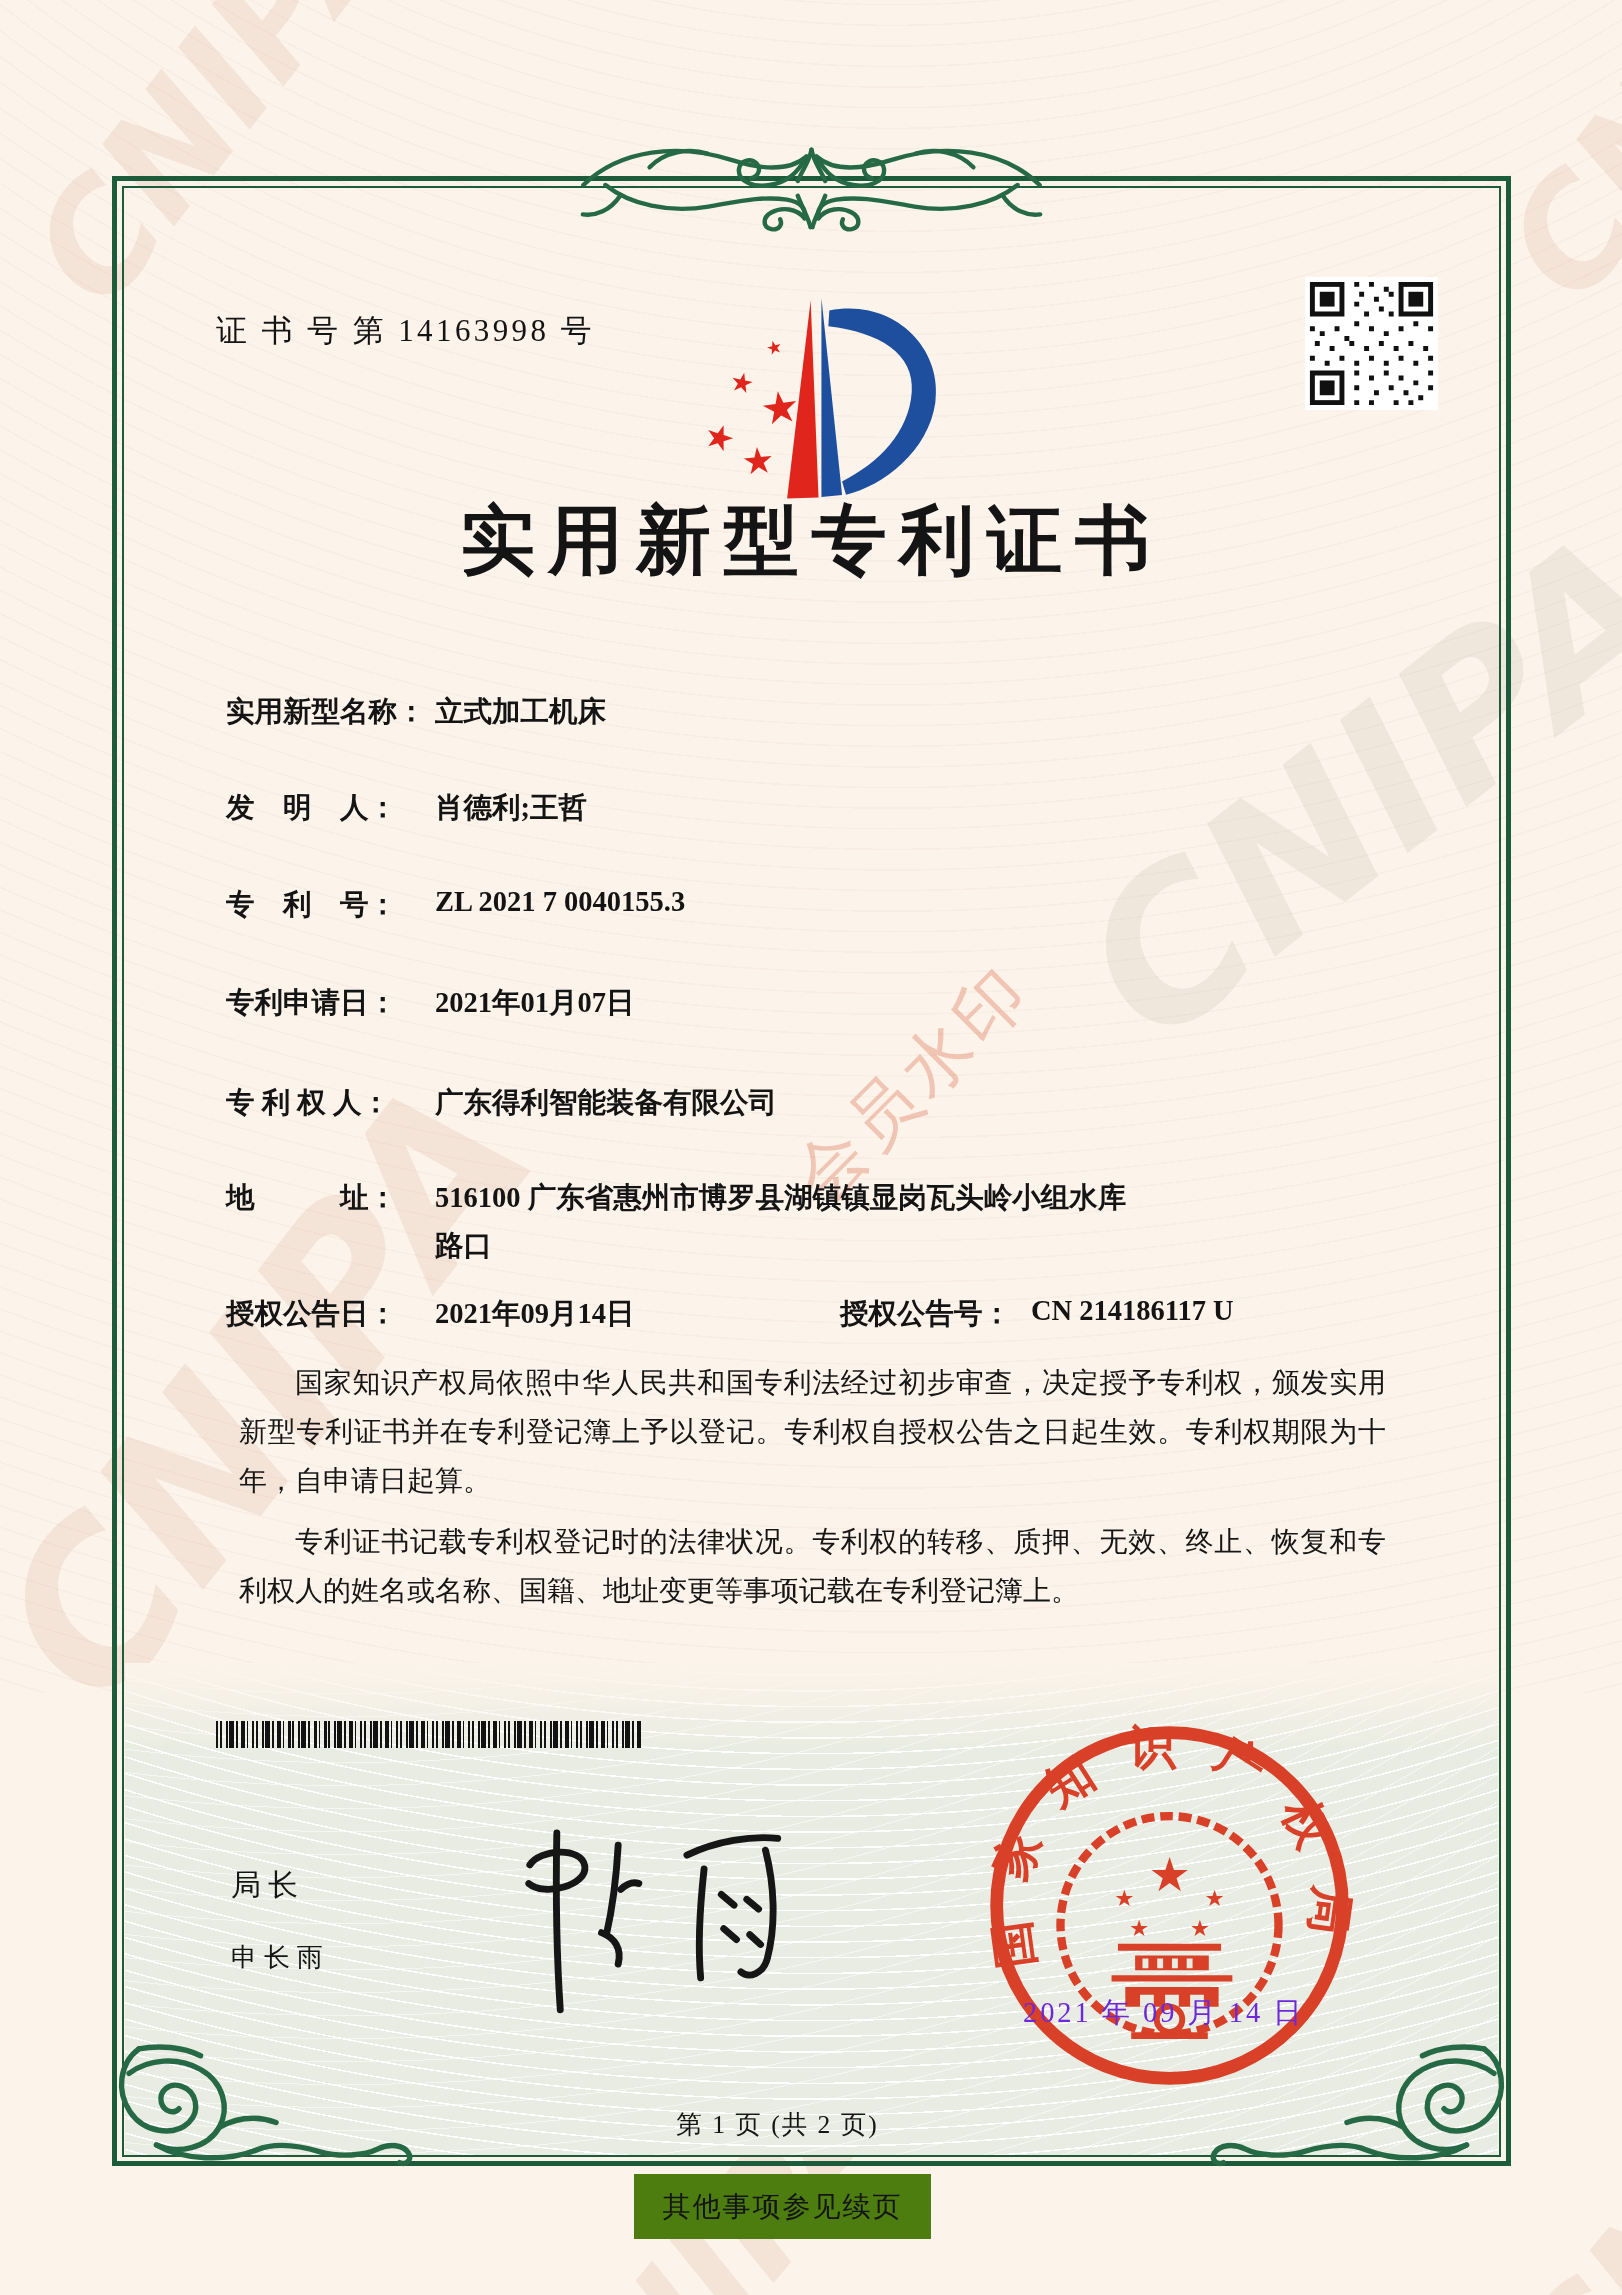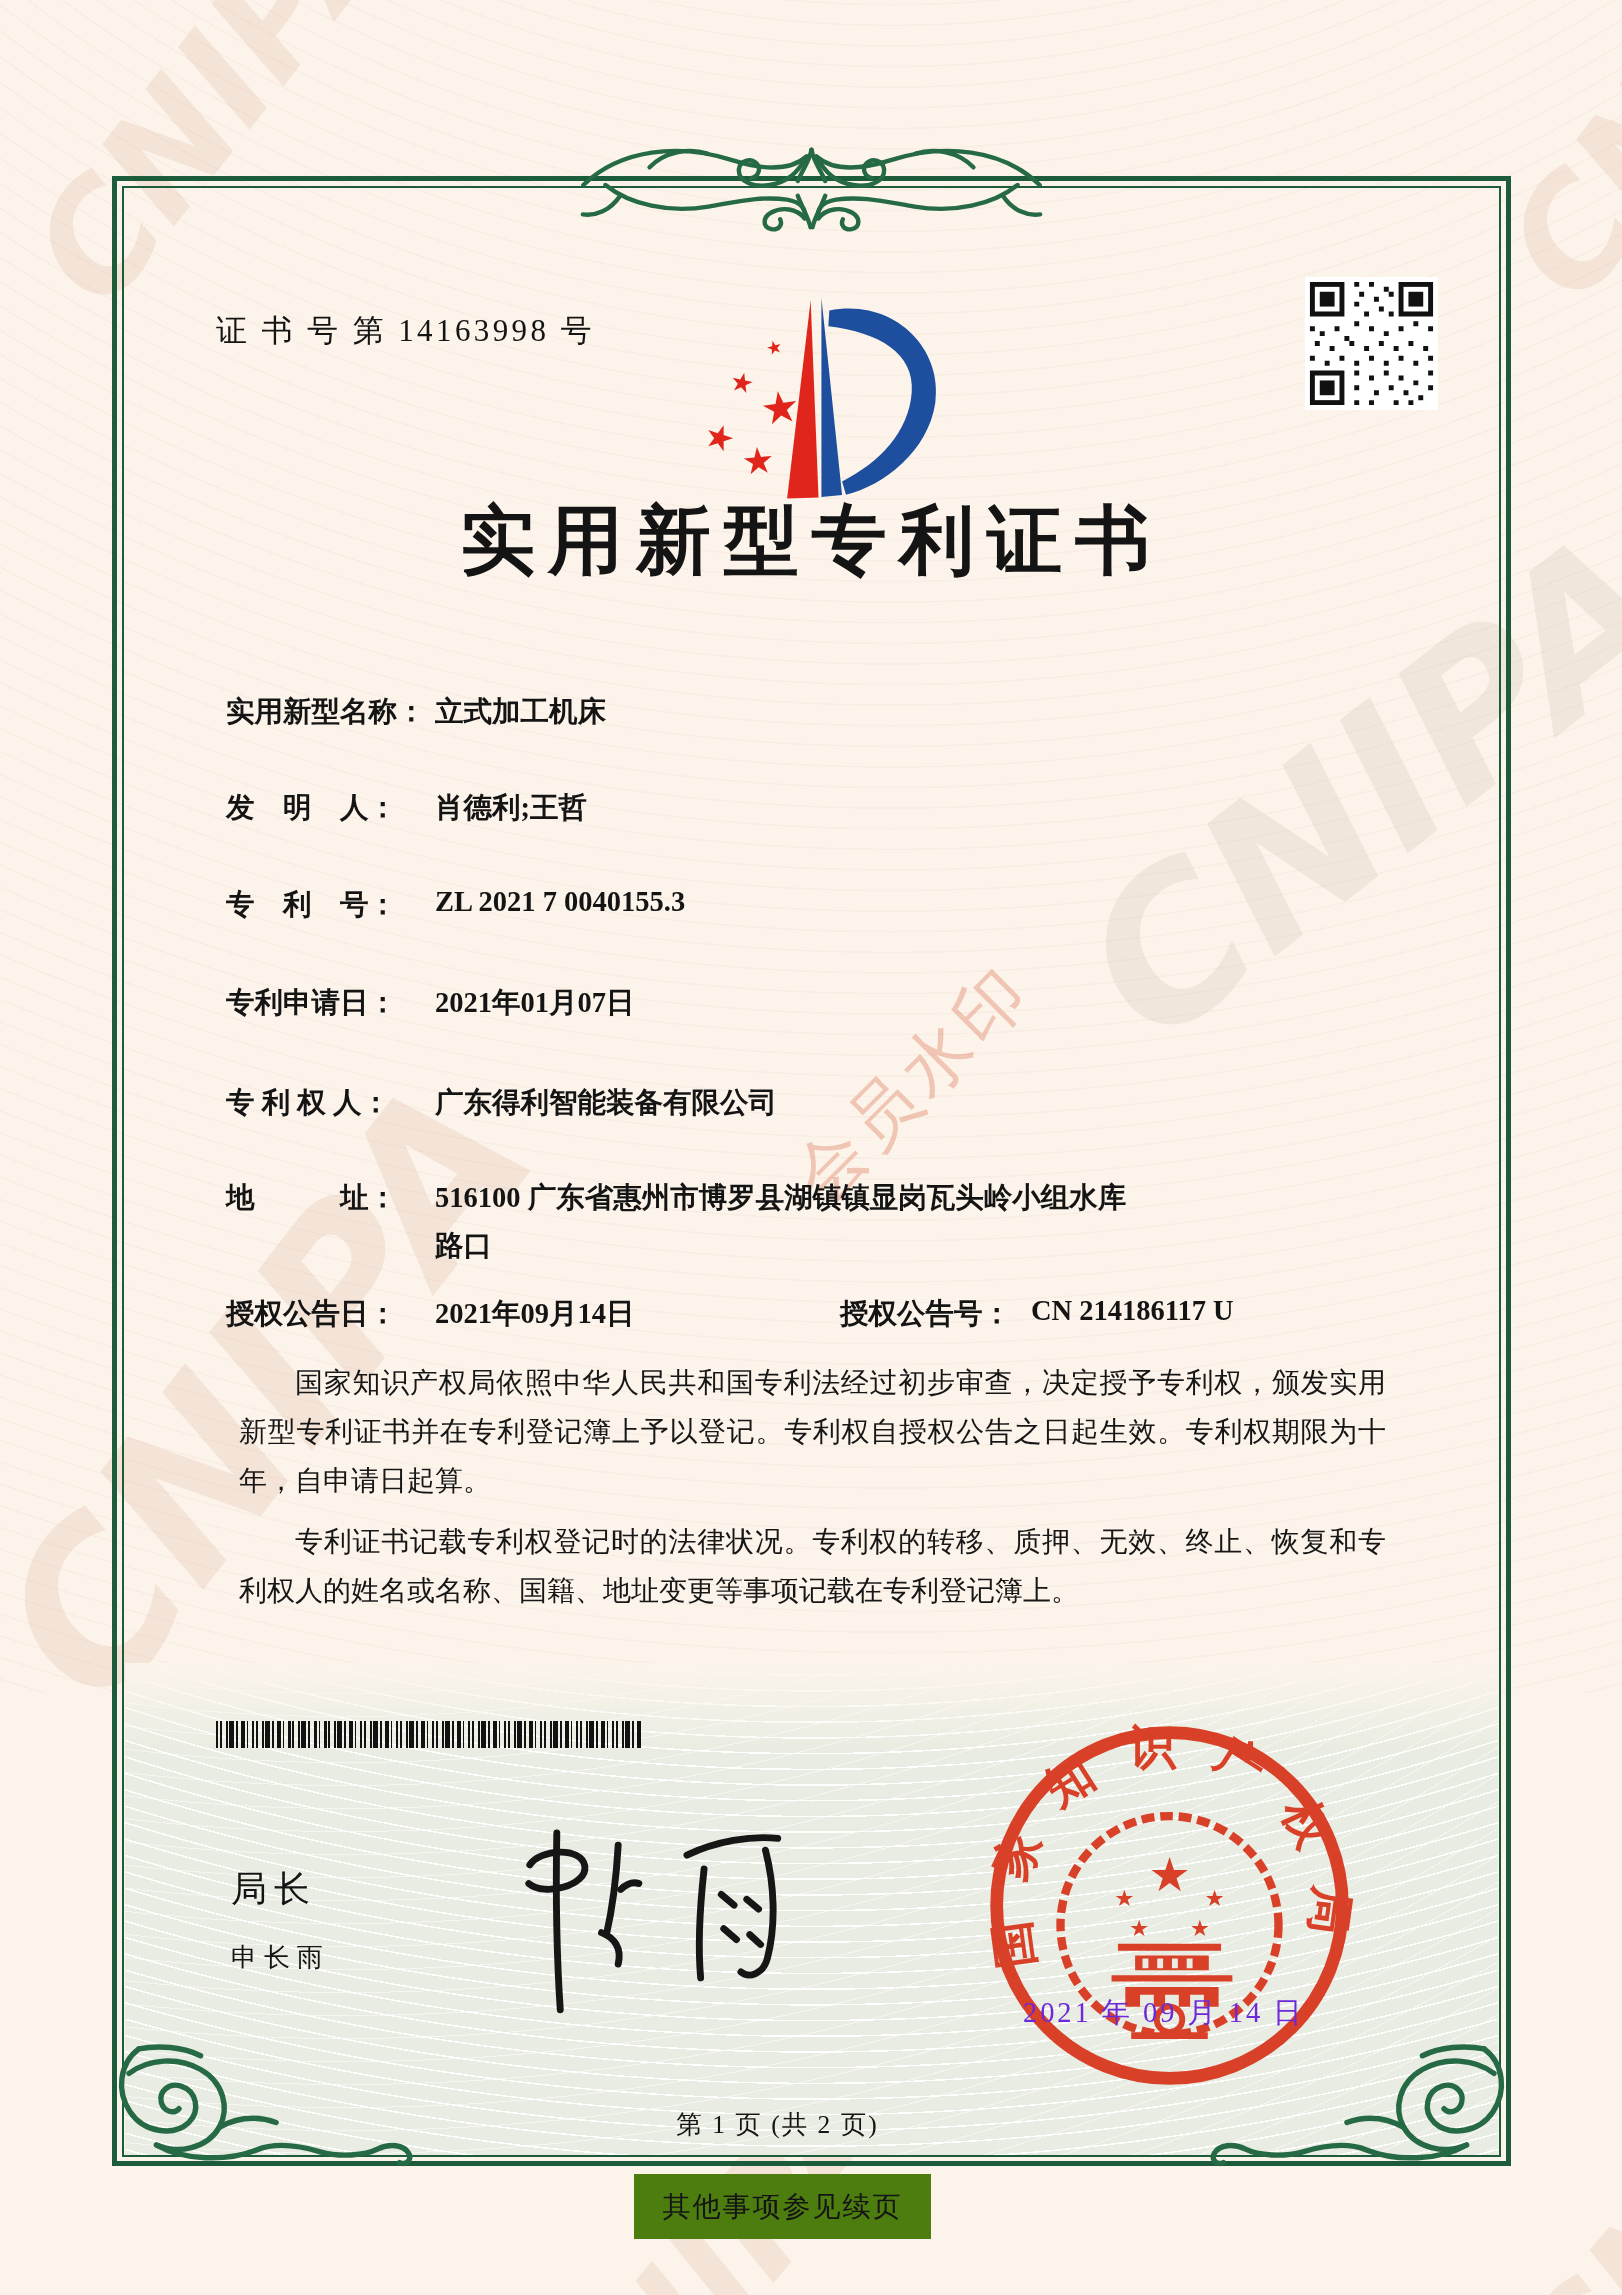--- a/index.html
+++ b/index.html
@@ -63,21 +63,21 @@
     position:absolute;left:216px;top:1721px;width:426px;height:26.5px;
     background-image:repeating-linear-gradient(90deg,
       #121212 0 2.5px, rgba(0,0,0,0) 2.5px 4.4px,
       #121212 4.4px 5.9px, rgba(0,0,0,0) 5.9px 9.8px,
       #121212 9.8px 11.8px, rgba(0,0,0,0) 11.8px 13.3px,
       #121212 13.3px 17.7px, rgba(0,0,0,0) 17.7px 20px,
       #121212 20px 21.6px, rgba(0,0,0,0) 21.6px 25.5px,
       #121212 25.5px 29.4px, rgba(0,0,0,0) 29.4px 31px,
       #121212 31px 32px, rgba(0,0,0,0) 32px 36px);
   }
-  .director-title{position:absolute;left:231px;top:1865px;font-size:36px;
+  .director-title{position:absolute;left:231px;top:1865px;font-size:30px;
     font-family:Liberation Mono, monospace;letter-spacing:6.9px;text-align:right;}
   .director-name{position:absolute;left:231px;top:1940px;font-size:26px;
     font-family:"Liberation Sans","DejaVu Sans",sans-serif;letter-spacing:6.9px;}
   .seal-date{position:absolute;left:1023px;top:1994px;font-size:28.5px;letter-spacing:2.9px;color:#6d28d9;white-space:nowrap;}
   .page-footer{position:absolute;left:569px;top:2107px;width:417px;text-align:center;font-size:25.5px;letter-spacing:2px;}
   .cont-box{
     position:absolute;left:634px;top:2174px;width:297px;height:65px;background:#4d7c0f;
     text-align:center;line-height:65px;font-size:28px;letter-spacing:2px;
   }
   .qr{position:absolute;left:1305px;top:277px;width:133px;height:133px;}

